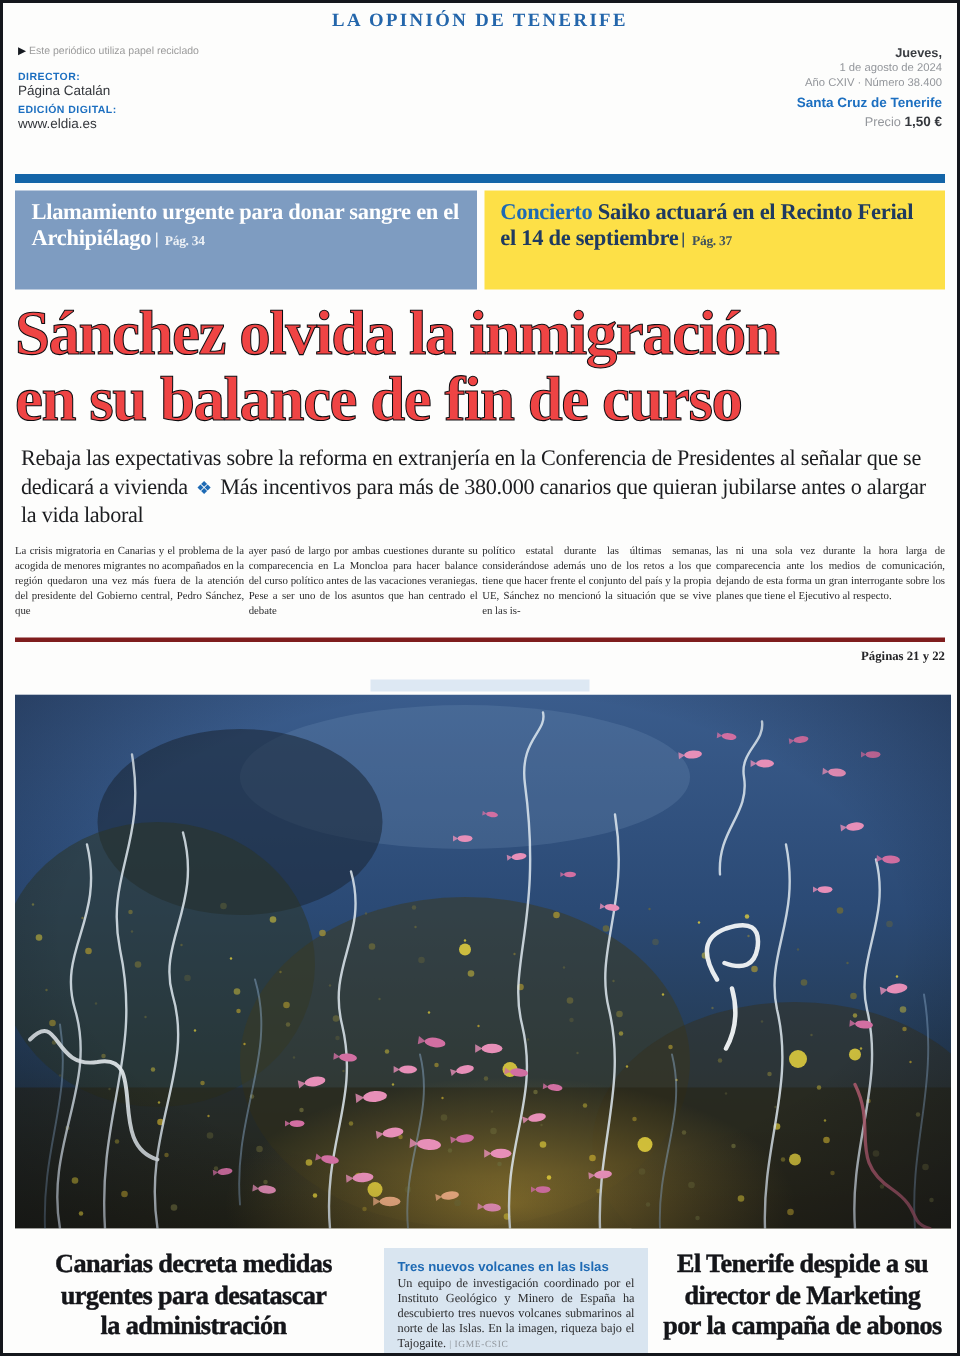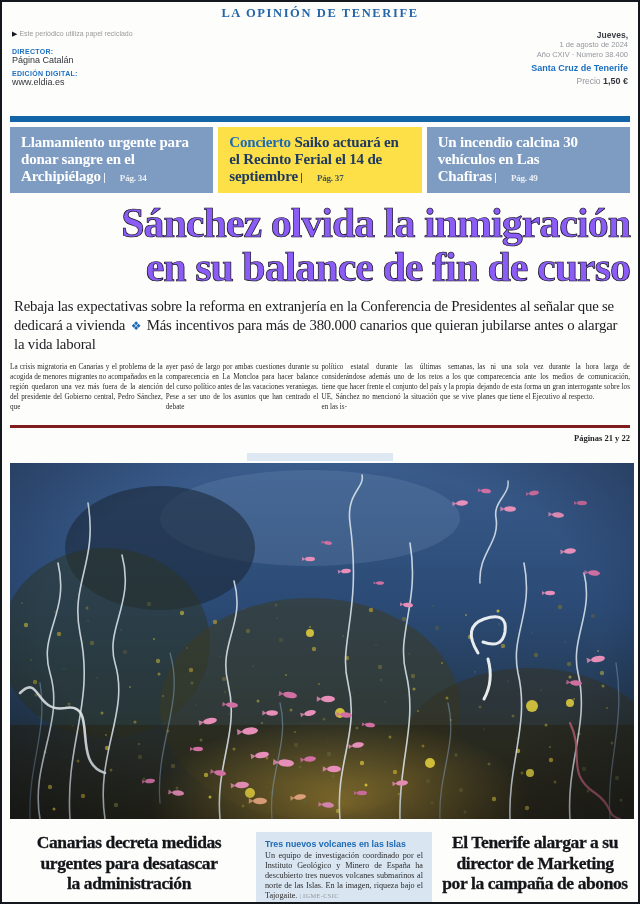--- a/index.html
+++ b/index.html
@@ -34,25 +34,25 @@
   
   .blue-bar { height:6px; background:#1465a8; }
   .stories { display:flex; gap:5px; margin-top:5px; }
   .story {
     flex:1; height:66px; padding:7px 11px; font-weight:bold; font-size:15px;
     line-height:1.12; letter-spacing:-.2px;
   }
   .story.dark  { background:#7e9cc1; color:#ffffff; }
   .story.light { background:#fde047; color:#1f3a60; }
   .story .lead { color:#1e6ab4; }
-  .pref { font-size:9px; font-weight:bold; opacity:.85; padding-left:15px; border-left:1px solid currentColor; margin-left:3px; }
+  .pref { font-size:9px; font-weight:bold; opacity:.85; padding-left:5px; border-left:1px solid currentColor; margin-left:3px; }
   
   .headline {
-    margin-top:9px; text-align:right; font-weight:bold; font-size:42px;
-    line-height:1.04; color:#8b5cf6; letter-spacing:-1px; -webkit-text-stroke:.7px #0d0e12;
+    margin-top:9px; text-align:left; font-weight:bold; font-size:42px;
+    line-height:1.04; color:#ef4444; letter-spacing:-1px; -webkit-text-stroke:.7px #0d0e12;
   }
   .subhead {
     margin:8px auto 0; width:612px; text-align:left; font-size:14.8px;
     line-height:1.26; color:#1c1d20; letter-spacing:-.2px;
   }
   .subhead .diamond { color:#1e6ab4; font-size:12px; padding:0 2px; }
   .bodycols {
     display:grid; grid-template-columns:repeat(4,1fr); gap:3px;
     margin-top:10px; height:58px; overflow:hidden;
   }
@@ -102,23 +102,20 @@
 
   <div class="blue-bar"></div>
 
   <div class="stories">
     <div class="story dark">
       <span>Llamamiento urgente para donar sangre en el Archipiélago</span><span class="pref">Pág. 34</span>
     </div>
     <div class="story light">
       <span class="lead">Concierto</span>
       <span>Saiko actuará en el Recinto Ferial el 14 de septiembre</span><span class="pref">Pág. 37</span>
-    </div>
-    <div class="story dark">
-      <span>Un incendio calcina 30 vehículos en Las Chafiras</span><span class="pref">Pág. 49</span>
     </div>
   </div>
 
   <div class="headline">
     <div>Sánchez olvida la inmigración</div>
     <div>en su balance de fin de curso</div>
   </div>
   <p class="subhead">
     <span>Rebaja las expectativas sobre la reforma en extranjería en la Conferencia de Presidentes al señalar que se dedicará a vivienda</span>
     <span class="diamond">❖</span>
@@ -511,18 +508,18 @@
     <div class="b-story b-left">
       <div class="b-head">Canarias decreta medidas urgentes para desatascar la administración</div>
 
     </div>
     <div class="capbox">
       <div class="cap-title">Tres nuevos volcanes en las Islas</div>
       <div class="cap-body"><span>Un equipo de investigación coordinado por el Instituto Geológico y Minero de España ha descubierto tres nuevos volcanes submarinos al norte de las Islas. En la imagen, riqueza bajo el Tajogaite.</span> <span class="cap-credit">| IGME-CSIC</span></div>
       <div class="cap-page">Página 32</div>
     </div>
     <div class="b-story b-right">
-      <div class="b-head">El Tenerife alargar a su director de Marketing por la campaña de abonos</div>
+      <div class="b-head">El Tenerife despide a su director de Marketing por la campaña de abonos</div>
 
     </div>
   </div>
 
 </div>
 
 </body></html>

